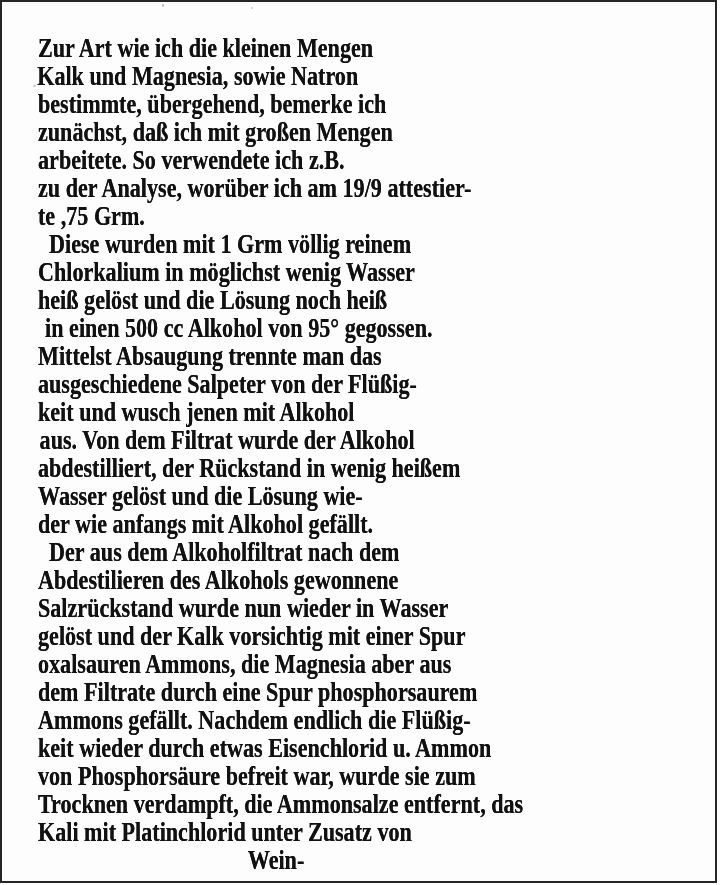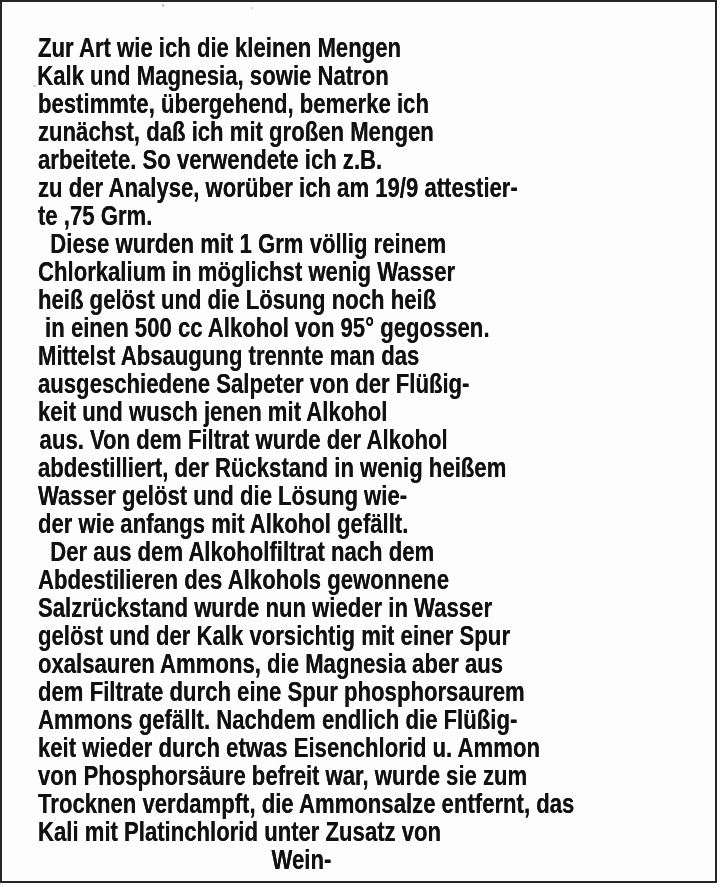--- a/index.html
+++ b/index.html
@@ -9,21 +9,21 @@
     width: 720px;
     height: 885px;
     overflow: hidden;
   }
   .page {
     position: relative;
     width: 720px;
     height: 885px;
     background: #fdfdfd;
     overflow: hidden;
-    font-family: Liberation Sans, sans-serif;
+    font-family: Liberation Serif, serif;
   }
   .scan-frame {
     position: absolute;
     top: 0;
     left: 0;
     right: 3px;
     bottom: 2px;
     border: 2px solid #262626;
     pointer-events: none;
   }

